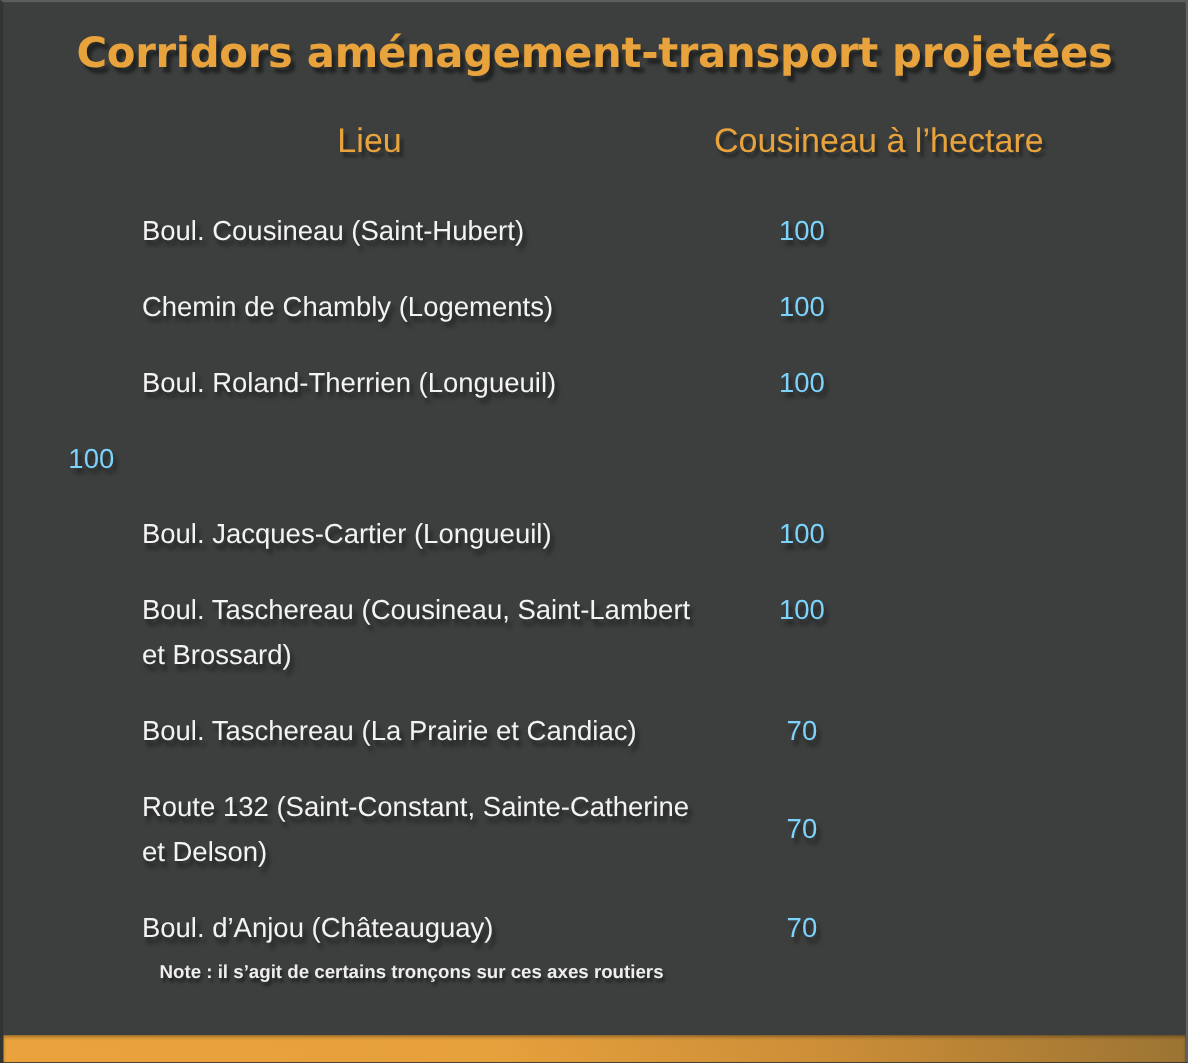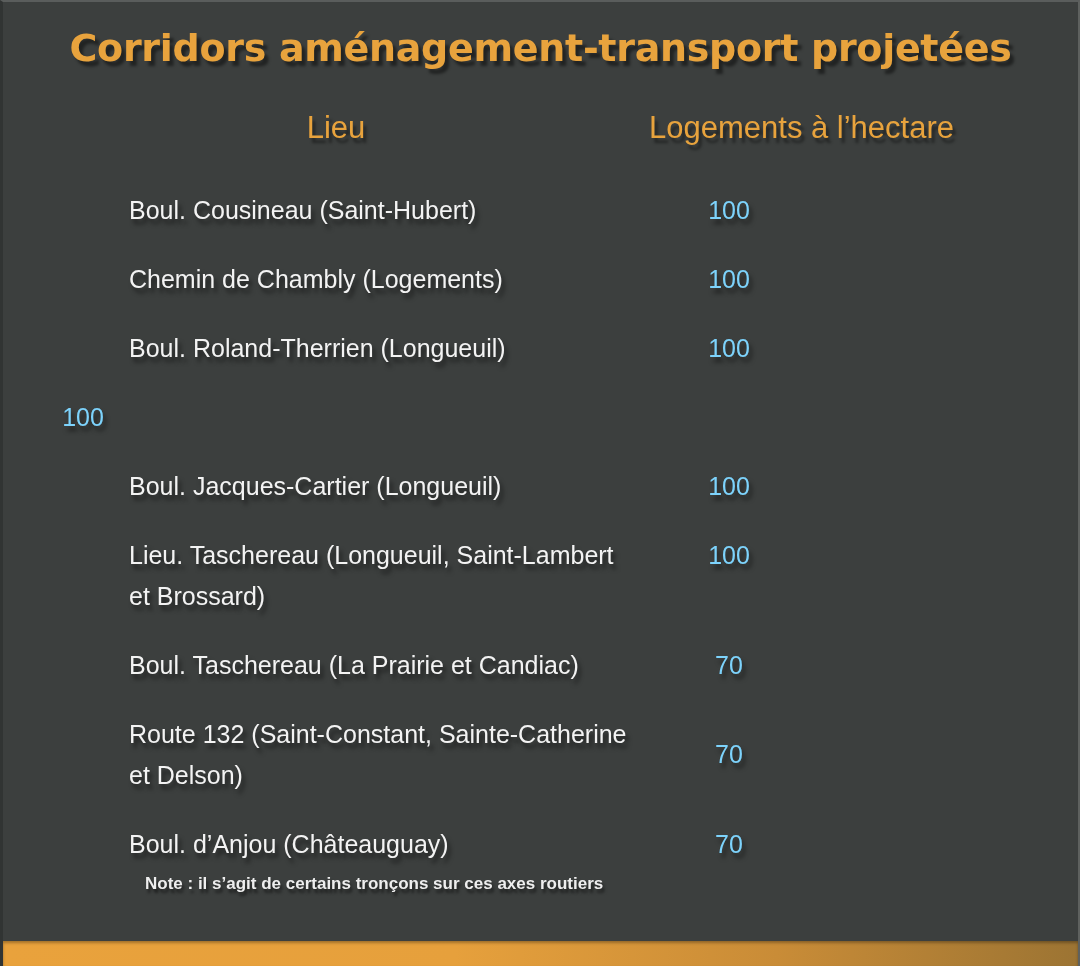--- a/index.html
+++ b/index.html
@@ -142,21 +142,21 @@
 
   <div class="title">Corridors aménagement-transport projetées</div>
 
   <div class="table">
 
     <div class="row head-row">
       <div class="col-lieu">
         <span class="head-cell">Lieu</span>
       </div>
       <div class="col-num">
-        <span class="head-cell">Logements à l’hectare</span>
+        <span class="head-cell">Cousineau à l’hectare</span>
       </div>
     </div>
 
     <div class="row data-row">
       <div class="col-lieu">
         <span class="cell-text">Boul. Cousineau (Saint-Hubert)</span>
       </div>
       <div class="col-num">
         <span class="cell-num num-pad-1">100</span>
       </div>
@@ -190,21 +190,21 @@
       <div class="col-lieu">
         <span class="cell-text">Boul. Jacques-Cartier (Longueuil)</span>
       </div>
       <div class="col-num">
         <span class="cell-num num-pad-1">100</span>
       </div>
     </div>
 
     <div class="row data-row">
       <div class="col-lieu">
-        <span class="cell-text">Lieu. Taschereau (Longueuil, Saint-Lambert et Brossard)</span>
+        <span class="cell-text">Boul. Taschereau (Cousineau, Saint-Lambert et Brossard)</span>
       </div>
       <div class="col-num">
         <span class="cell-num num-pad-1">100</span>
       </div>
     </div>
 
     <div class="row data-row">
       <div class="col-lieu">
         <span class="cell-text">Boul. Taschereau (La Prairie et Candiac)</span>
       </div>

